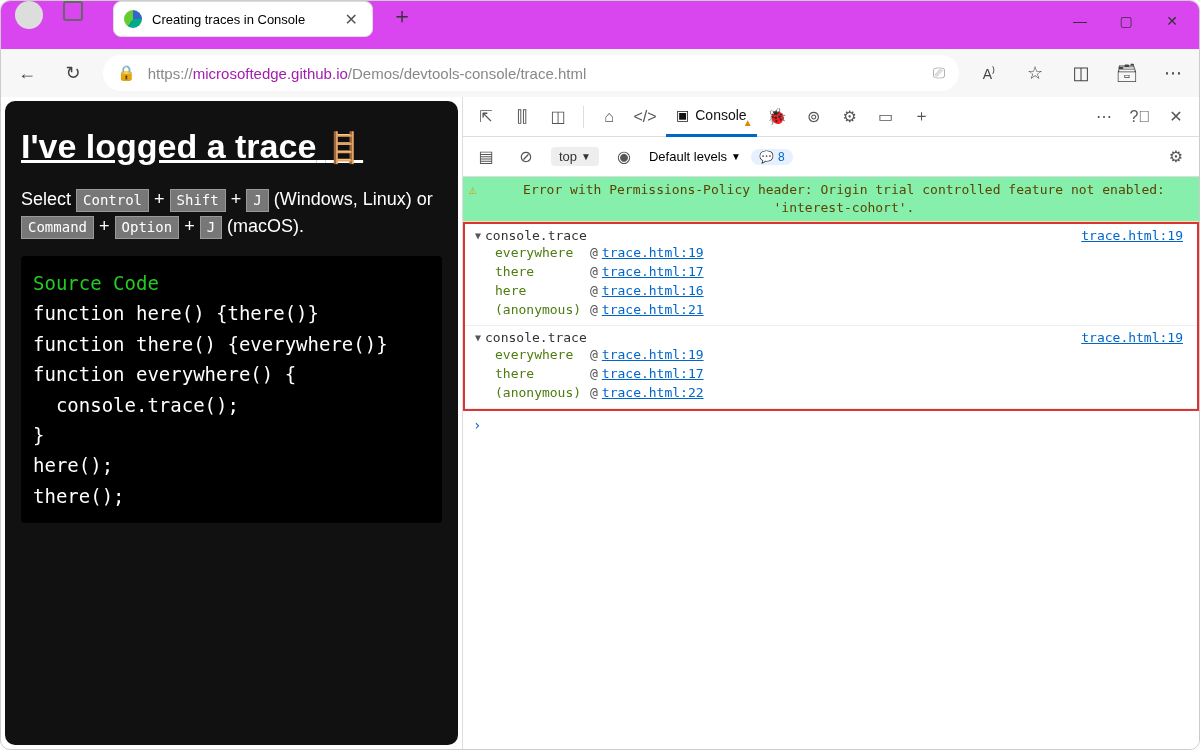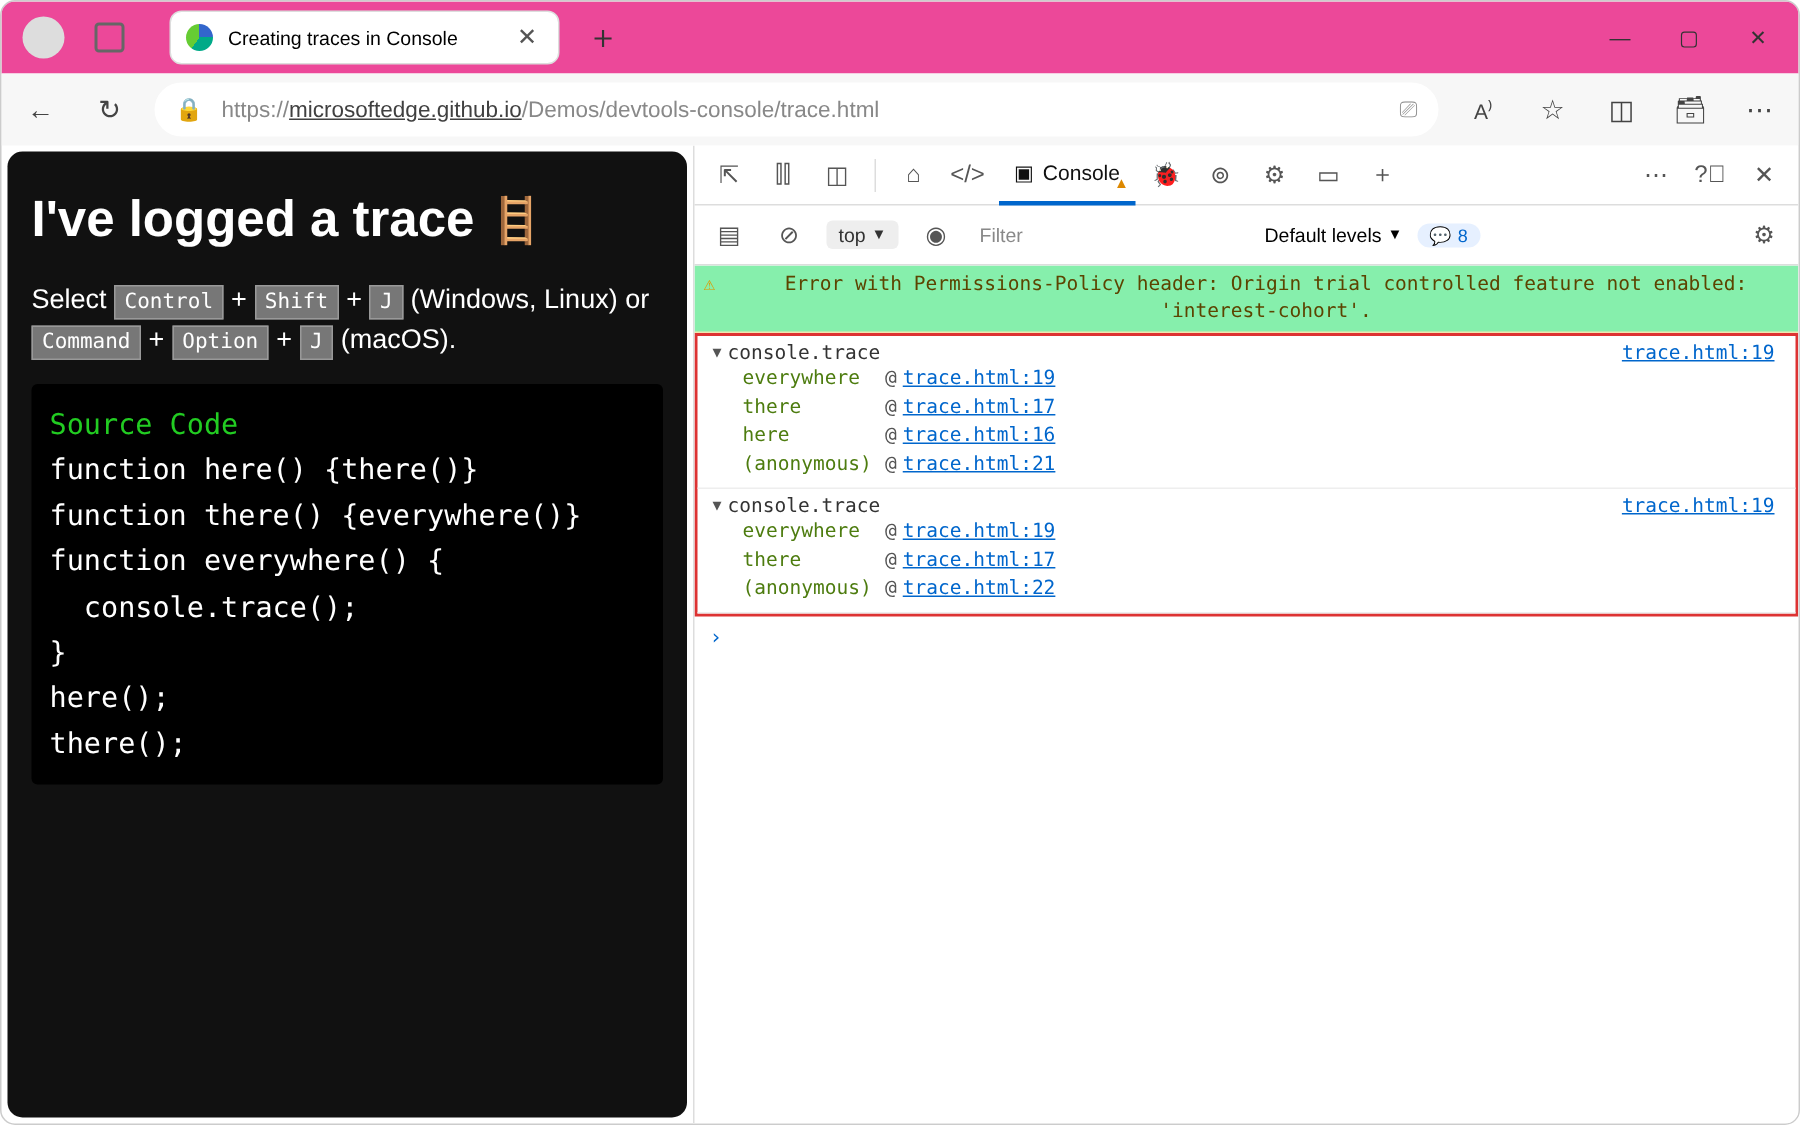--- a/index.html
+++ b/index.html
@@ -1,40 +1,40 @@
 <!DOCTYPE html>
 <html><head>
 <meta charset="utf-8">
 <style>
   * { box-sizing: border-box; }
   html, body { margin:0; padding:0; height:100%; font-family: "Segoe UI", Arial, sans-serif; font-size:14px; background:#fff; color:#000; }
   body { width:1200px; height:750px; overflow:hidden; border:1px solid #ccc; border-radius:10px; display:flex; flex-direction:column;}
   
-  .titlebar { height:48px; display:flex; align-items:center; padding:0 4px; background:#ec4899; }
+  .titlebar { height:48px; display:flex; padding:0 4px; background:#d946ef; }
   .titlebar .circle { width:28px; height:28px; border-radius:50%; background:#ddd; margin:0 10px; }
   .titlebar .square-icon { width:20px; height:20px; margin:0 10px; border:2px solid #666; border-radius:3px; position:relative;}
   .titlebar .square-icon::after{content:"";position:absolute;inset:3px;border:2px solid #666;border-radius:2px;opacity:0;}
   .tab { display:flex; align-items:center; background:#fff; border:1px solid #ddd; border-radius:8px; height:36px; padding:0 10px; margin-left:20px; min-width:260px;}
   .tab .edge-logo { width:18px; height:18px; border-radius:50%; background: conic-gradient(#36c 0 25%, #0a8 25% 60%, #6c3 60% 100%); margin-right:10px;}
   .tab-title { flex:1; font-size:13px;}
   .tab .close { font-size:16px; color:#555; padding:0 4px; cursor:pointer;}
   .titlebar .plus { font-size:22px; color:#333; margin-left:18px; cursor:pointer;}
   .titlebar .spacer { flex:1; }
   .win-btn { width:46px; height:40px; display:flex; align-items:center; justify-content:center; font-size:14px; color:#333; cursor:pointer;}
   
   .addrbar { height:48px; display:flex; align-items:center; padding:0 10px; background:#f7f7f7; gap:14px;}
   .icon-btn { width:32px; height:32px; display:flex; align-items:center; justify-content:center; color:#444; cursor:pointer; font-size:18px;}
   .url-field { flex:1; background:#fff; border-radius:20px; height:36px; display:flex; align-items:center; padding:0 14px; color:#555; font-size:15px;}
   .url-field .lock { margin-right:12px; color:#666; }
   .url-field .dim { color:#888; }
   .url-field .spacer2{flex:1;}
   
   .main { flex:1; display:flex; overflow:hidden;}
   .page { width:453px; background:#111; color:#fff; padding:18px 16px; border-radius:10px; margin:4px; font-family:"Segoe UI",sans-serif; overflow:hidden;}
-  .page h1 { font-size:34px; font-weight:800; margin:8px 0 20px 0;}
+  .page h1 { font-size:34px; font-weight:800; margin:8px 0 20px 0;text-decoration:underline;}
   .page h1 .ladder{font-size:30px;}
   .page p { font-size:18px; line-height:1.5; margin:0 0 16px 0;}
   .kbd { display:inline-block; background:#777; color:#fff; border:1px solid #999; padding:0 6px; font-family:monospace; font-size:14px;}
   .codeblock { background:#000; border-radius:4px; padding:12px; font-family:Consolas,monospace; font-size:19px; line-height:1.6; margin-top:10px;}
   .codeblock .srclabel{ color:#2c2;}
   
   .devtools { flex:1; display:flex; flex-direction:column; border-left:1px solid #ddd; background:#fff; }
   .dt-tabs { height:40px; border-bottom:1px solid #ddd; display:flex; align-items:center; padding:0 8px; gap:6px;}
   .dt-tab-icon { width:30px; height:30px; display:flex; align-items:center; justify-content:center; color:#555; cursor:pointer; font-size:16px;}
   .dt-tab-active { border-bottom:3px solid #06c; height:40px; display:flex; align-items:center; padding:0 10px; gap:6px; color:#111; position:relative;}
@@ -81,21 +81,21 @@
   <div class="win-btn">▢</div>
   <div class="win-btn">✕</div>
 </div>
 
 <div class="addrbar">
   <div class="icon-btn">←</div>
   <div class="icon-btn">↻</div>
   <div class="url-field">
     <span class="lock">🔒</span>
     <span class="dim">https://</span>
-    <span style="color:#404040;text-decoration:underline;">microsoftedge.github.io</span>
+    <span style="color:#a21caf;">microsoftedge.github.io</span>
     <span class="dim">/Demos/devtools-console/trace.html</span>
     <span class="spacer2"></span>
     <span style="color:#888;">⎚</span>
   </div>
   <div class="icon-btn" style="font-size:14px;">A⁾</div>
   <div class="icon-btn">☆</div>
   <div class="icon-btn">◫</div>
   <div class="icon-btn">🗃</div>
   <div class="icon-btn">⋯</div>
 </div>
@@ -159,21 +159,20 @@
     </div>
 
     <div class="dt-subbar">
       <div class="dt-tab-icon">▤</div>
       <div class="dt-tab-icon">⊘</div>
       <div class="pill">
         <span>top</span>
         <span class="caret">▼</span>
       </div>
       <div class="dt-tab-icon">◉</div>
-      <input class="filter-input" placeholder="Filter" style="">
       <div class="levels">
         <span>Default levels</span>
         <span style="font-size:10px;">▼</span>
       </div>
       <div class="issue-badge">
         <span>💬</span>
         <span>8</span>
       </div>
       <div class="spacer"></div>
       <div class="dt-tab-icon">⚙</div>

